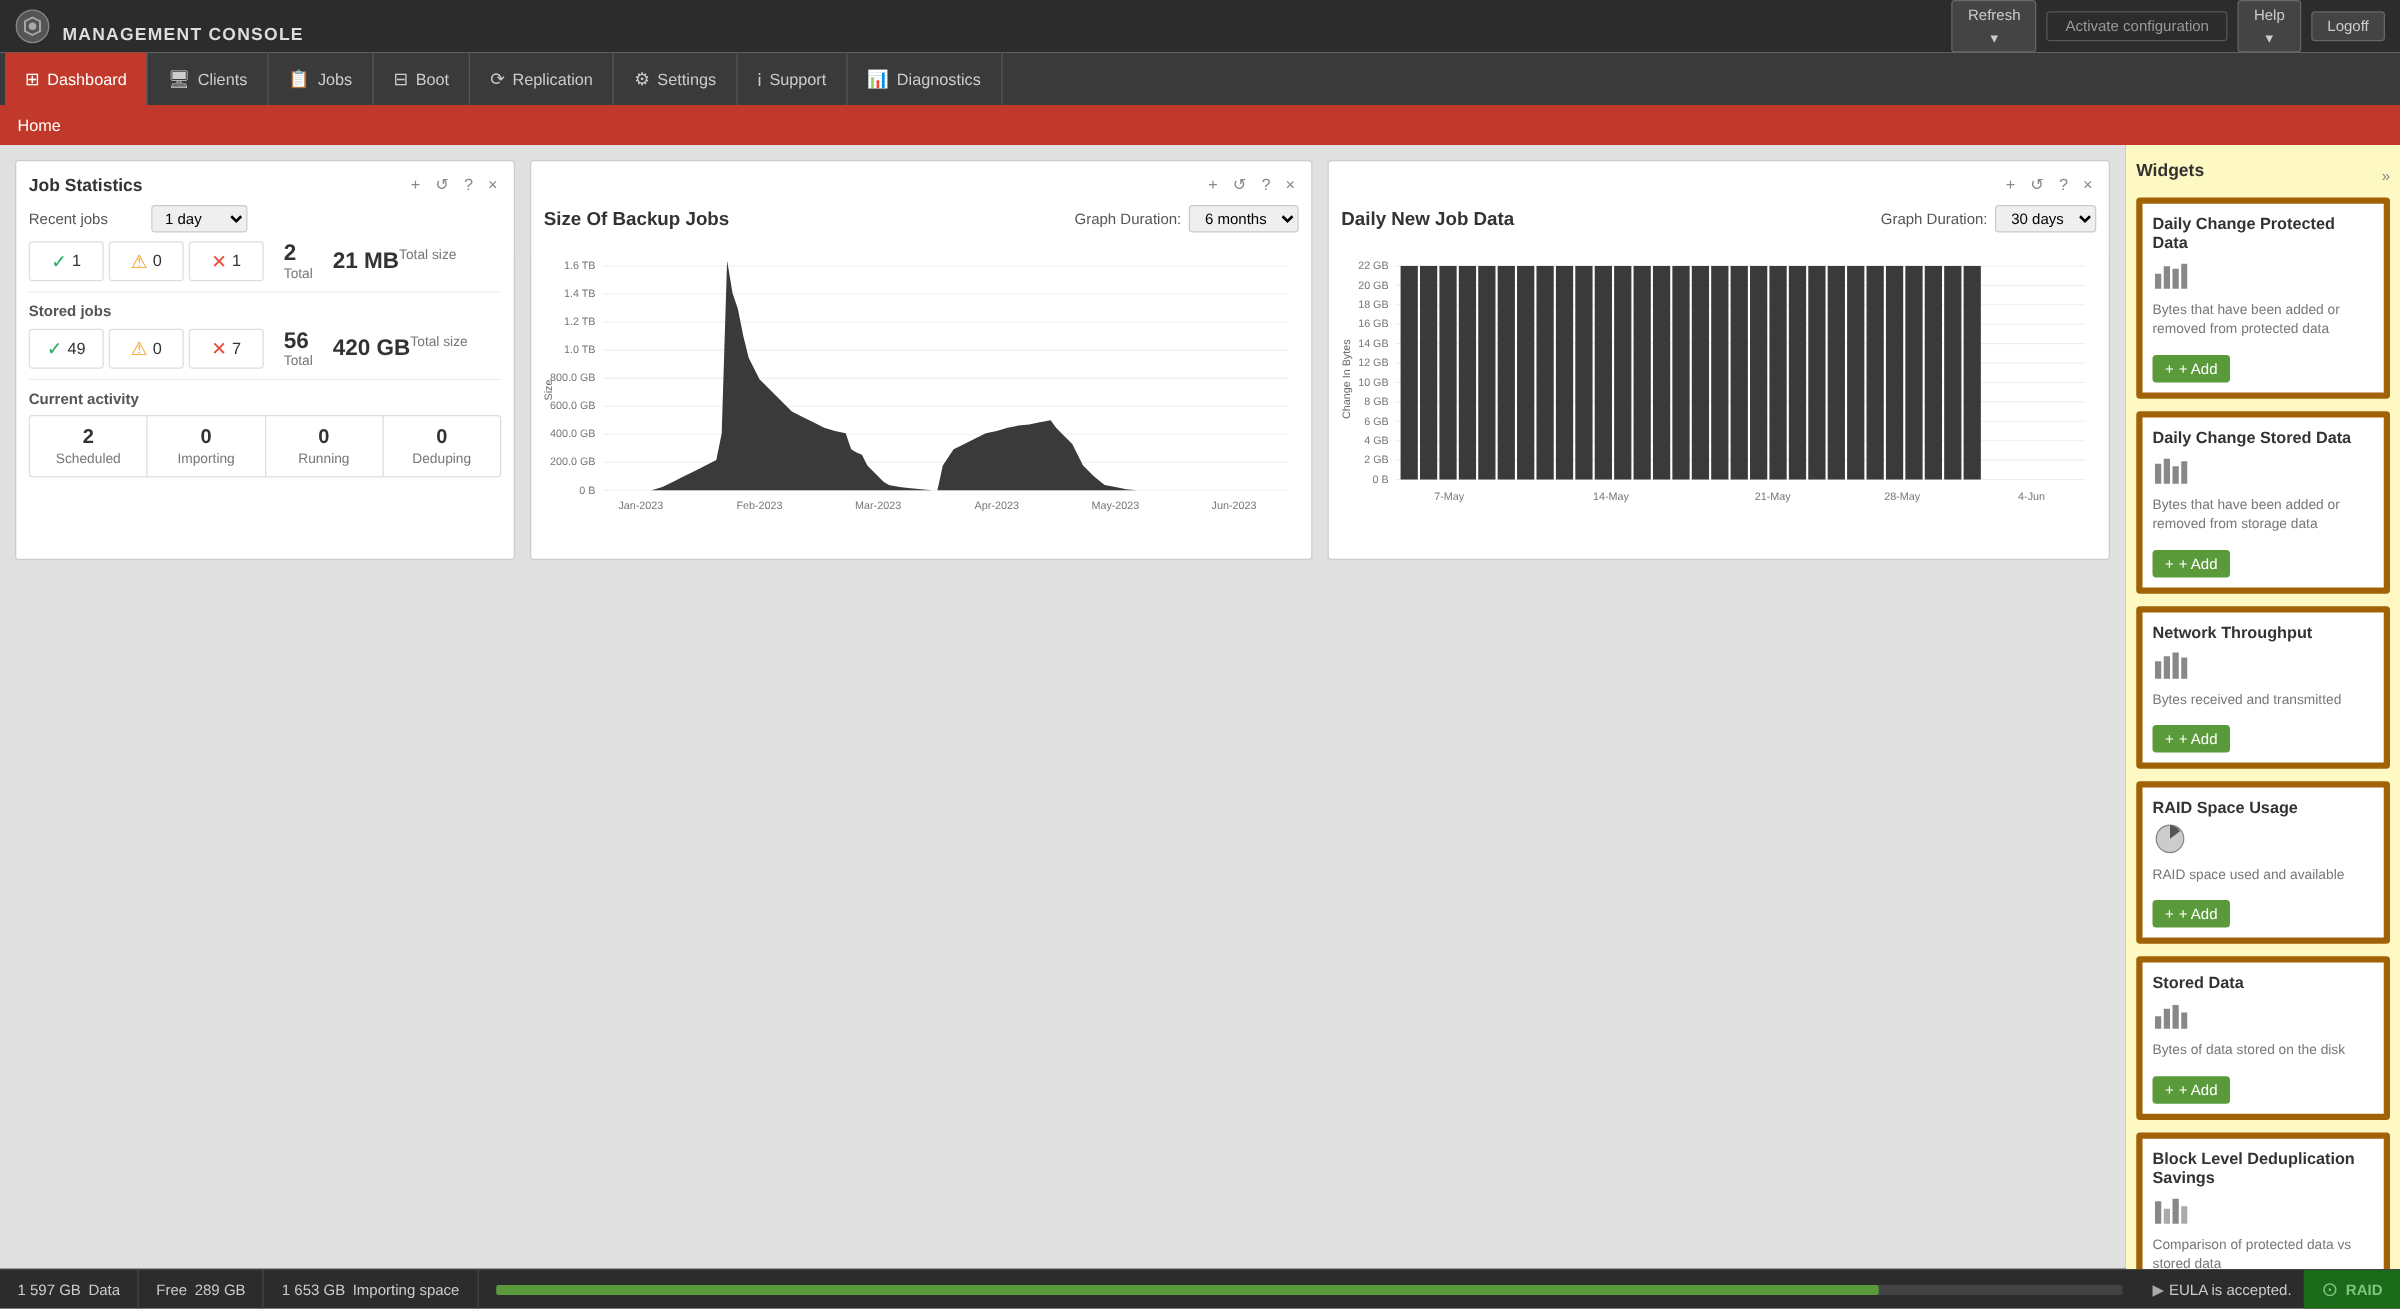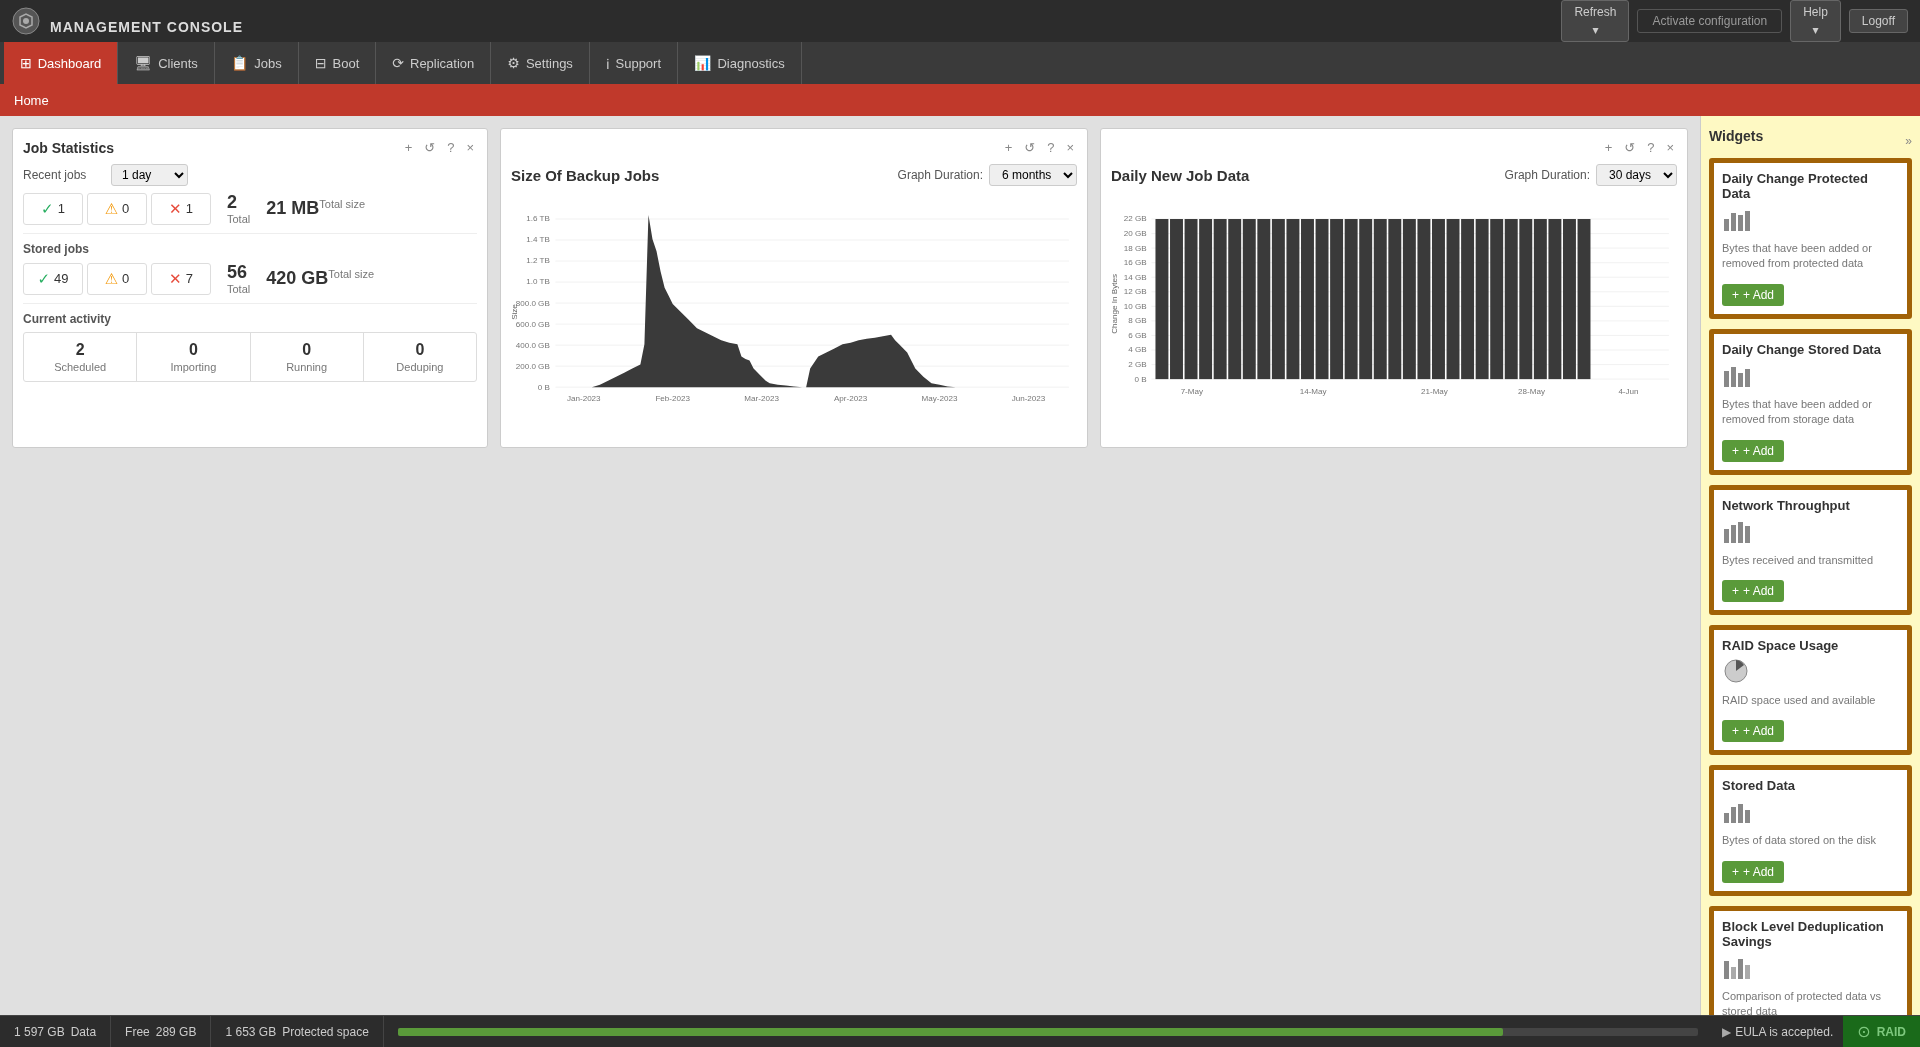--- a/index.html
+++ b/index.html
@@ -63,22 +63,22 @@
       display: flex; justify-content: space-between; align-items: center;
       margin-bottom: 8px;
     }
     .widget-title { font-size: 14px; font-weight: bold; color: #333; }
     .widget-controls { display: flex; gap: 6px; align-items: center; }
     .widget-ctrl-btn {
       background: none; border: none; cursor: pointer; color: #888; font-size: 13px; padding: 1px 3px;
     }
 
     
-    .job-stats-panel { width: 476px; min-height: 320px; }
-    .job-row { display: flex; align-items: center; gap: 8px; margin-bottom: 6px; }
+    .job-stats-panel { width: 400px; min-height: 320px; }
+    .job-row { display: flex; align-items: center; gap: 18px; margin-bottom: 6px; }
     .job-label { font-size: 12px; color: #555; width: 80px; }
     .job-duration-select {
       padding: 2px 6px; border: 1px solid #ccc; border-radius: 3px; font-size: 12px; cursor: pointer;
     }
     .job-stats-row {
       display: flex; align-items: center; gap: 4px; margin-bottom: 8px;
     }
     .stat-box {
       display: flex; align-items: center; justify-content: center; gap: 4px;
       border: 1px solid #ddd; border-radius: 3px; padding: 6px 10px; font-size: 13px; min-width: 60px;
@@ -606,21 +606,21 @@
     <div class="status-segment">
       <span>1 597 GB</span>
       <span>Data</span>
     </div>
     <div class="status-segment">
       <span>Free</span>
       <span>289 GB</span>
     </div>
     <div class="status-segment">
       <span>1 653 GB</span>
-      <span>Protected space</span>
+      <span>Importing space</span>
     </div>
     <div style="flex:1; padding: 0 14px; display: flex; align-items: center; height:100%; gap:6px;">
       <div style="flex:1; height:8px; background:#444; border-radius:2px;">
         <div style="width:85%; height:8px; background:#5a9a3a; border-radius:2px;"></div>
       </div>
     </div>
     <div style="padding: 0 10px; display:flex; align-items:center; gap:4px;">
       <span style="color:#aaa;">▶</span>
       <span>EULA is accepted.</span>
     </div>

